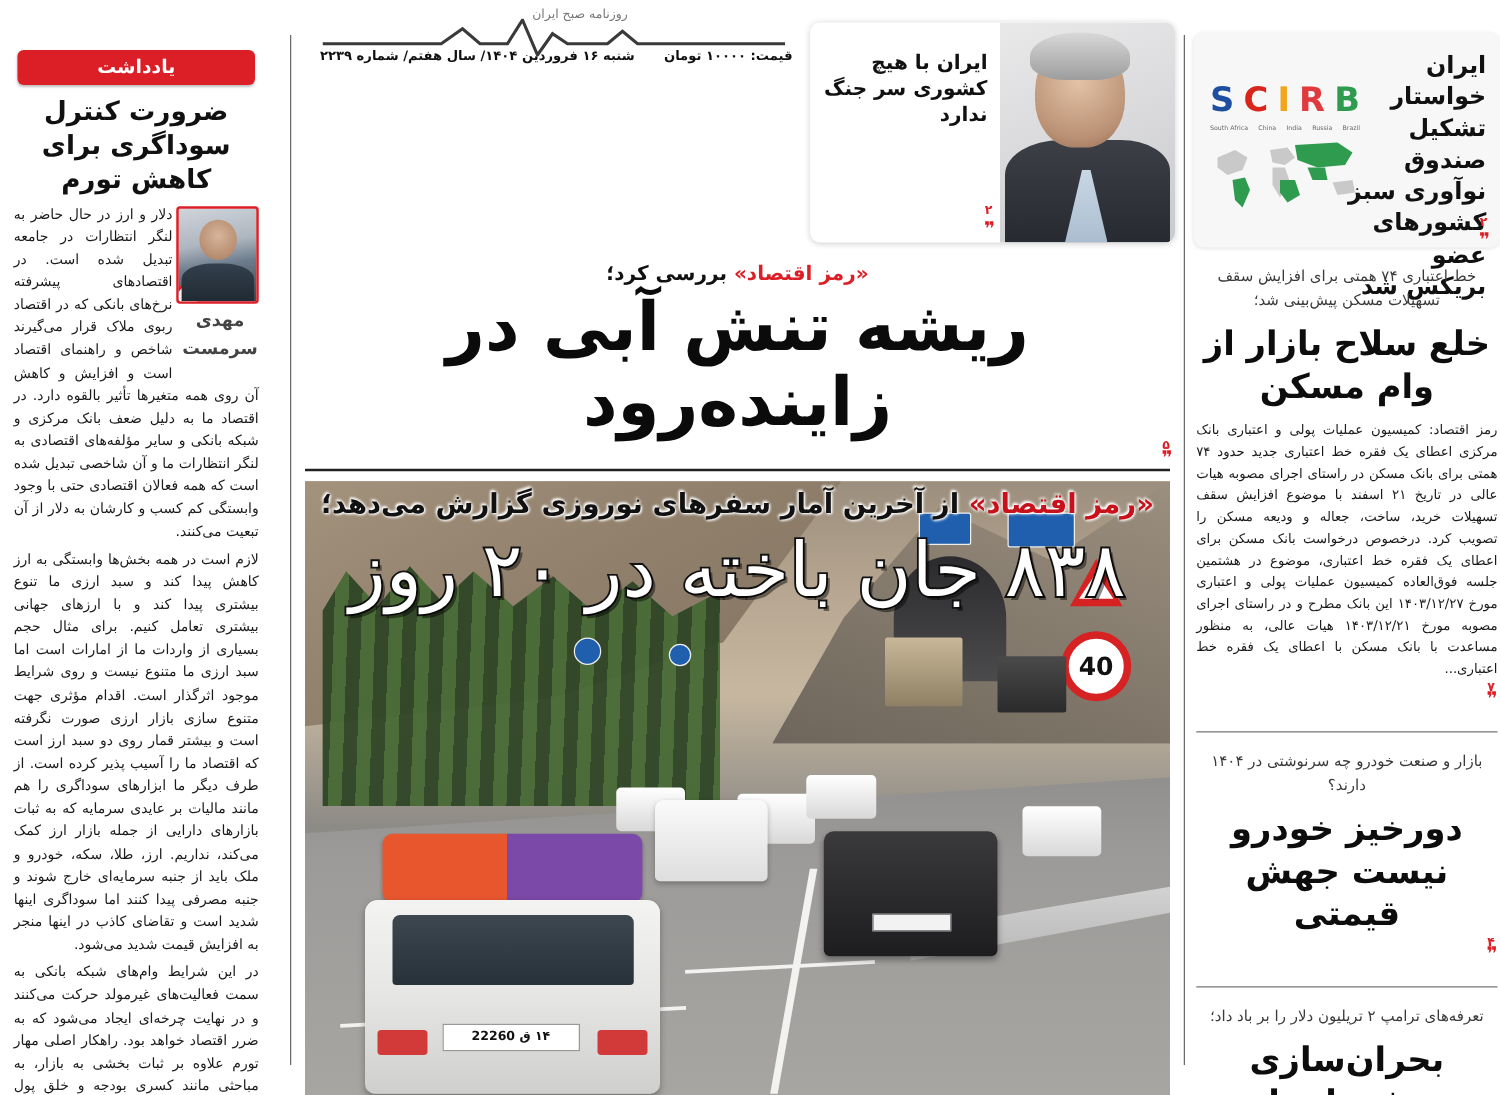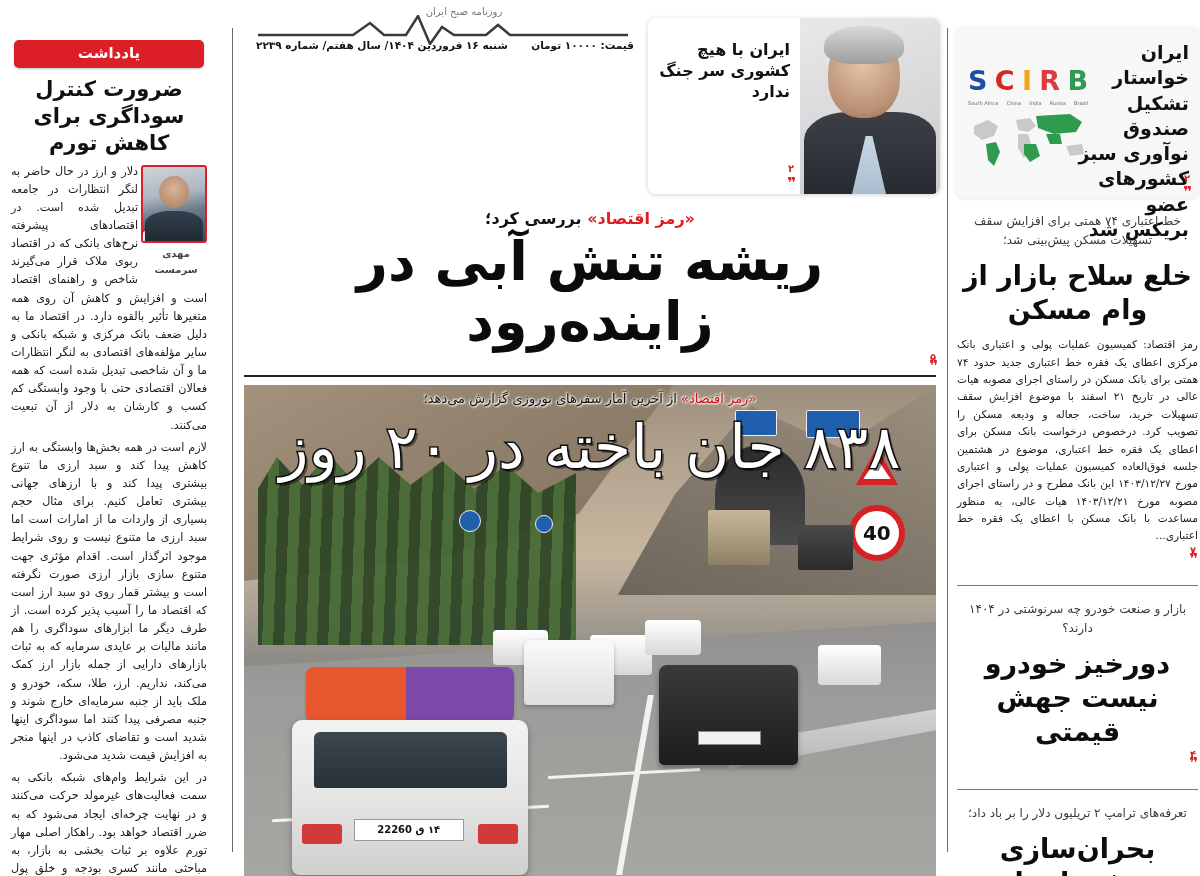--- a/index.html
+++ b/index.html
@@ -43,21 +43,21 @@
     content:"";position:absolute;left:50%;top:12%;width:48%;height:44%;
     transform:translateX(-50%);border-radius:50%;
     background:radial-gradient(circle at 50% 40%,#d7b49a,#a97d5e);
   }
   .author-photo::after{
     content:"";position:absolute;left:50%;bottom:0;width:94%;height:40%;
     transform:translateX(-50%);border-radius:42% 42% 0 0;
     background:linear-gradient(180deg,#33404d,#202a33);
   }
   .author-name{
-    font-size:10px;color:#444;text-align:center;margin-top:3px;font-weight:bold;
+    font-size:14px;color:#444;text-align:center;margin-top:3px;font-weight:bold;
   }
   .author-tag{
     position:absolute;left:-3px;bottom:-6px;width:16px;height:16px;
     background:#fff;border:2px solid #DC1F26;border-radius:50%;
     display:flex;align-items:center;justify-content:center;
     font-size:8px;color:#DC1F26;
   }
 
   
   .vrule{position:absolute;top:28px;width:1px;background:#6a6a6a;}
@@ -236,21 +236,21 @@
     background:linear-gradient(180deg,#c8b898,#8e8064);border-radius:2px;
   }
   .truck2{
     position:absolute;right:12%;top:28%;width:8%;height:9%;
     background:linear-gradient(180deg,#4a4a4a,#2a2a2a);border-radius:2px;
   }
   .photo-overlay{
     position:absolute;left:0;right:0;top:6px;text-align:center;z-index:6;
   }
   .ph-kicker{
-    font-size:13px;font-weight:normal;color:#111;
+    font-size:22px;font-weight:bold;color:#111;
     text-shadow:0 0 3px #fff,1px 1px 2px #fff,-1px -1px 2px #fff;
   }
   .ph-kicker .brand{color:#C8111A;}
   .ph-head{
     font-size:60px;font-weight:normal;color:#fff;line-height:1.1;margin-top:8px;
     -webkit-text-stroke:3px #111;paint-order:stroke fill;
     text-shadow:3px 3px 0 rgba(0,0,0,.45);letter-spacing:-1px;
   }
 
   

